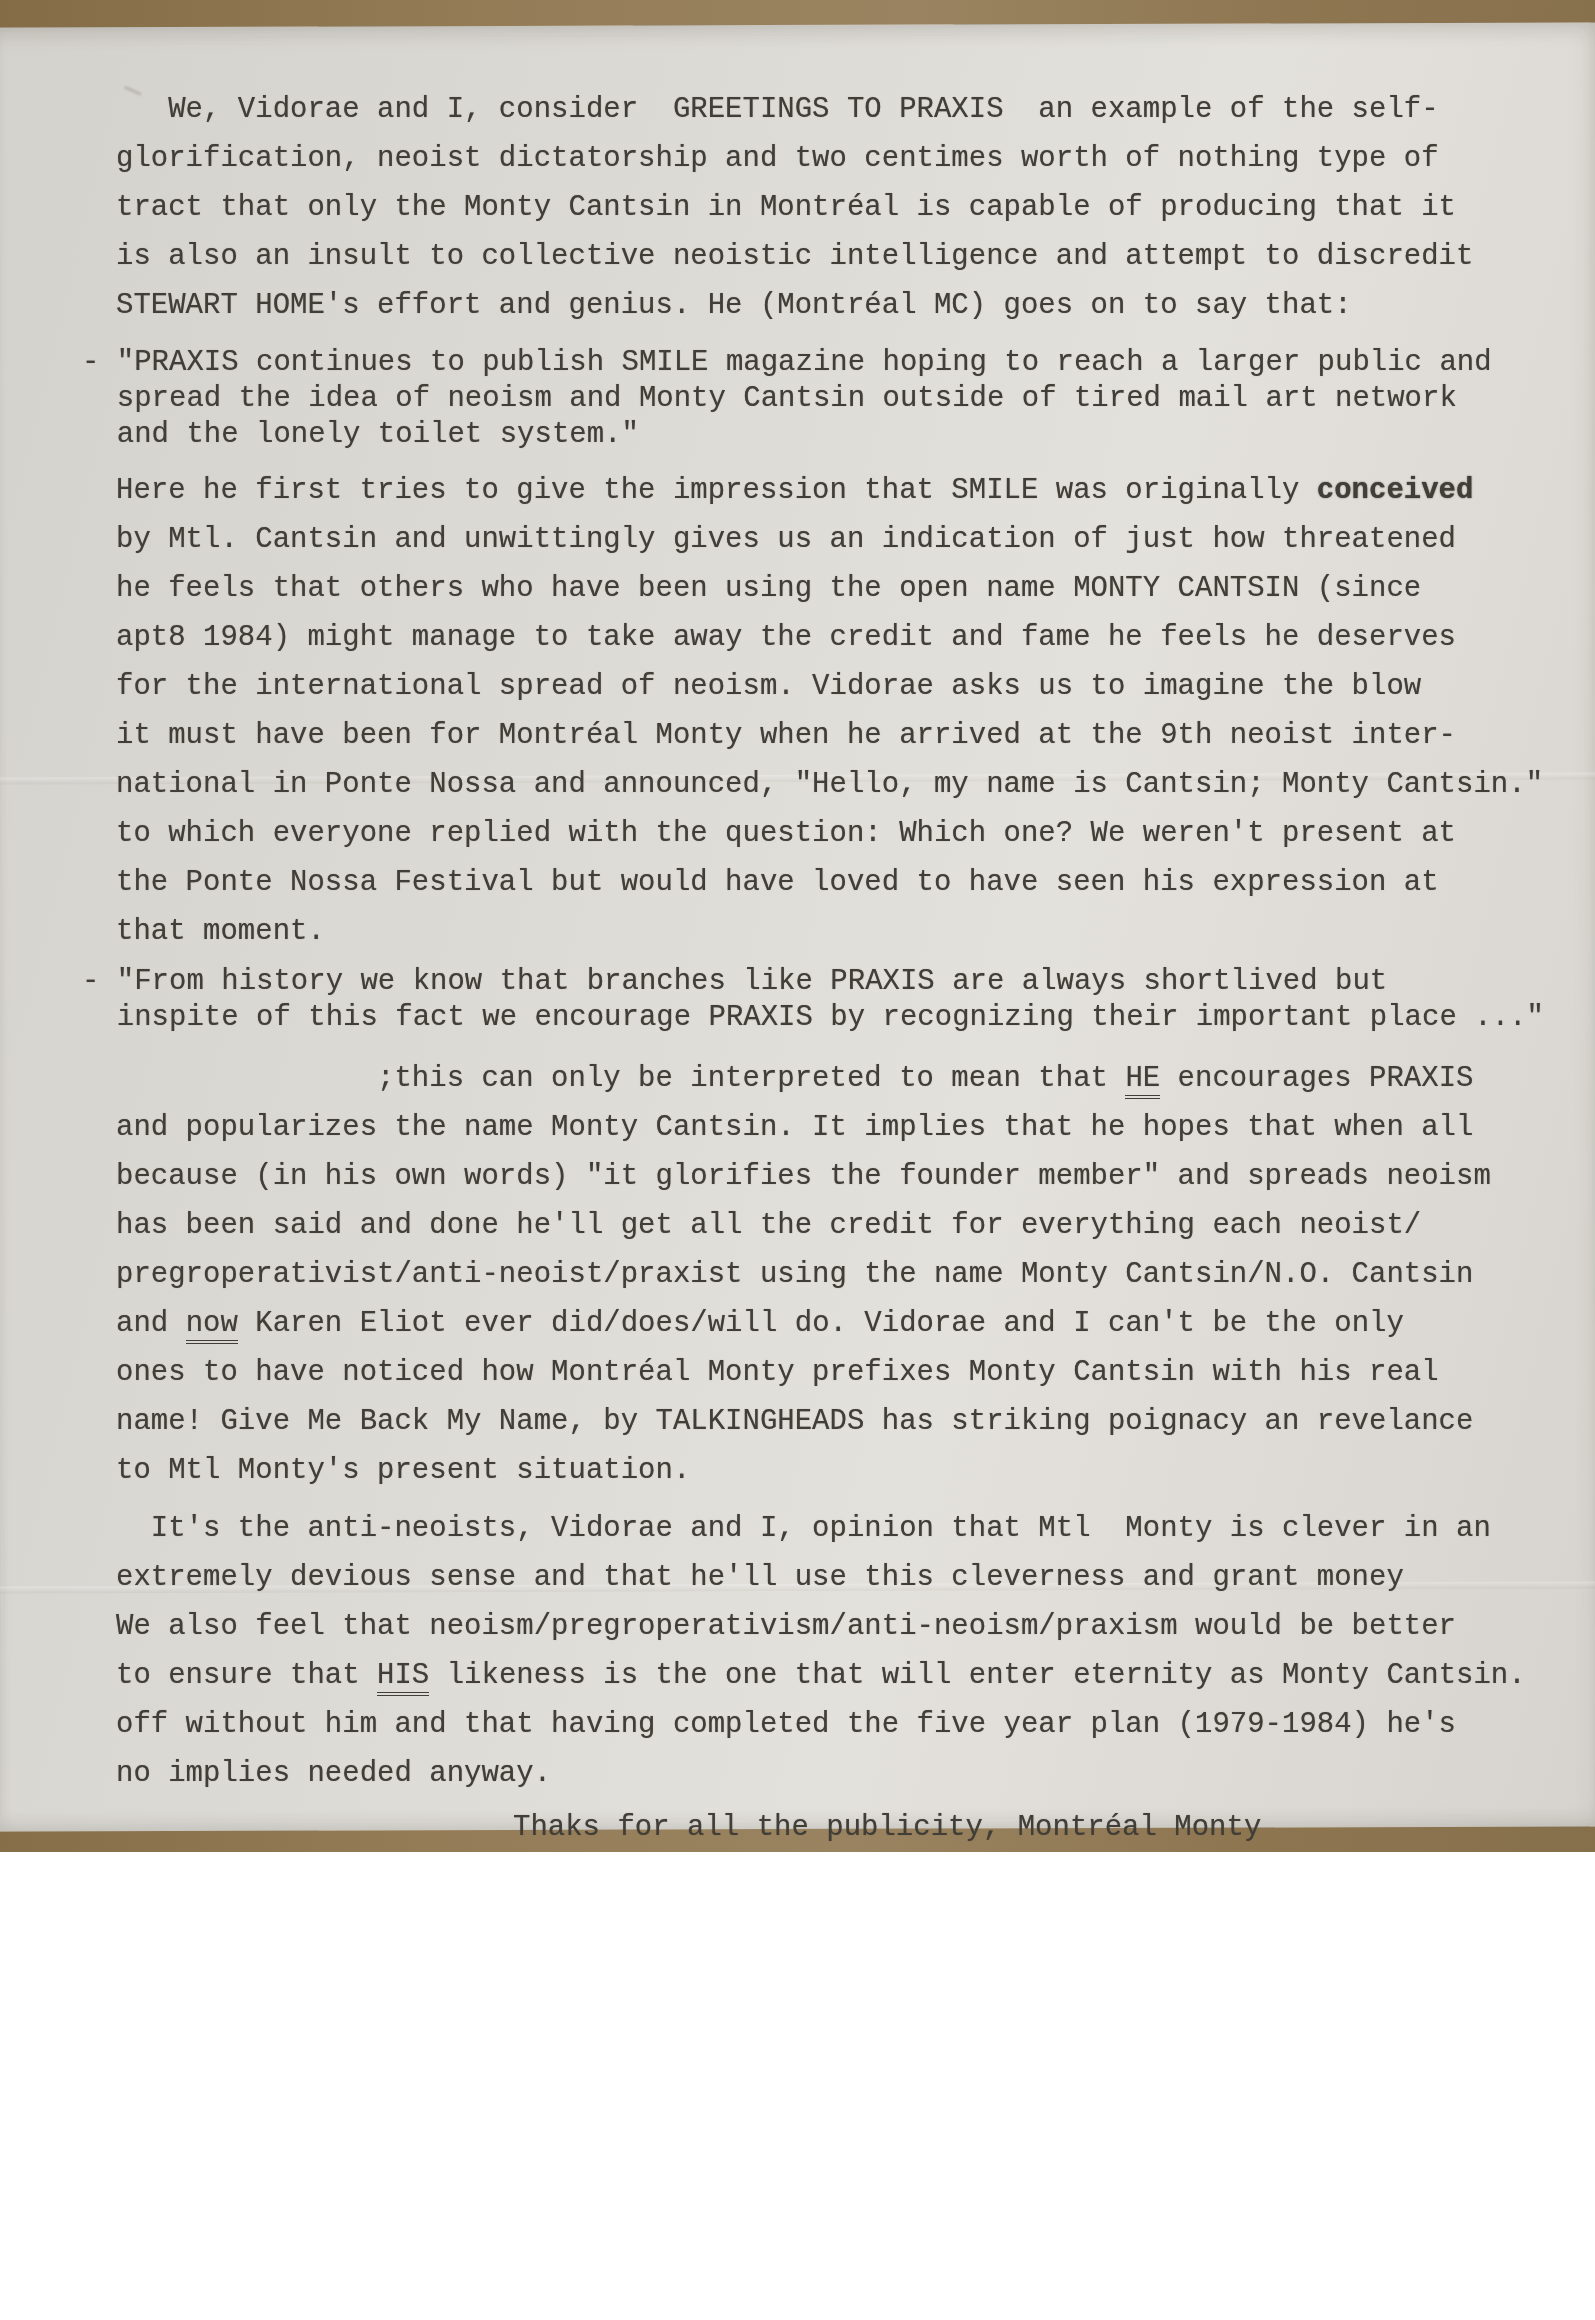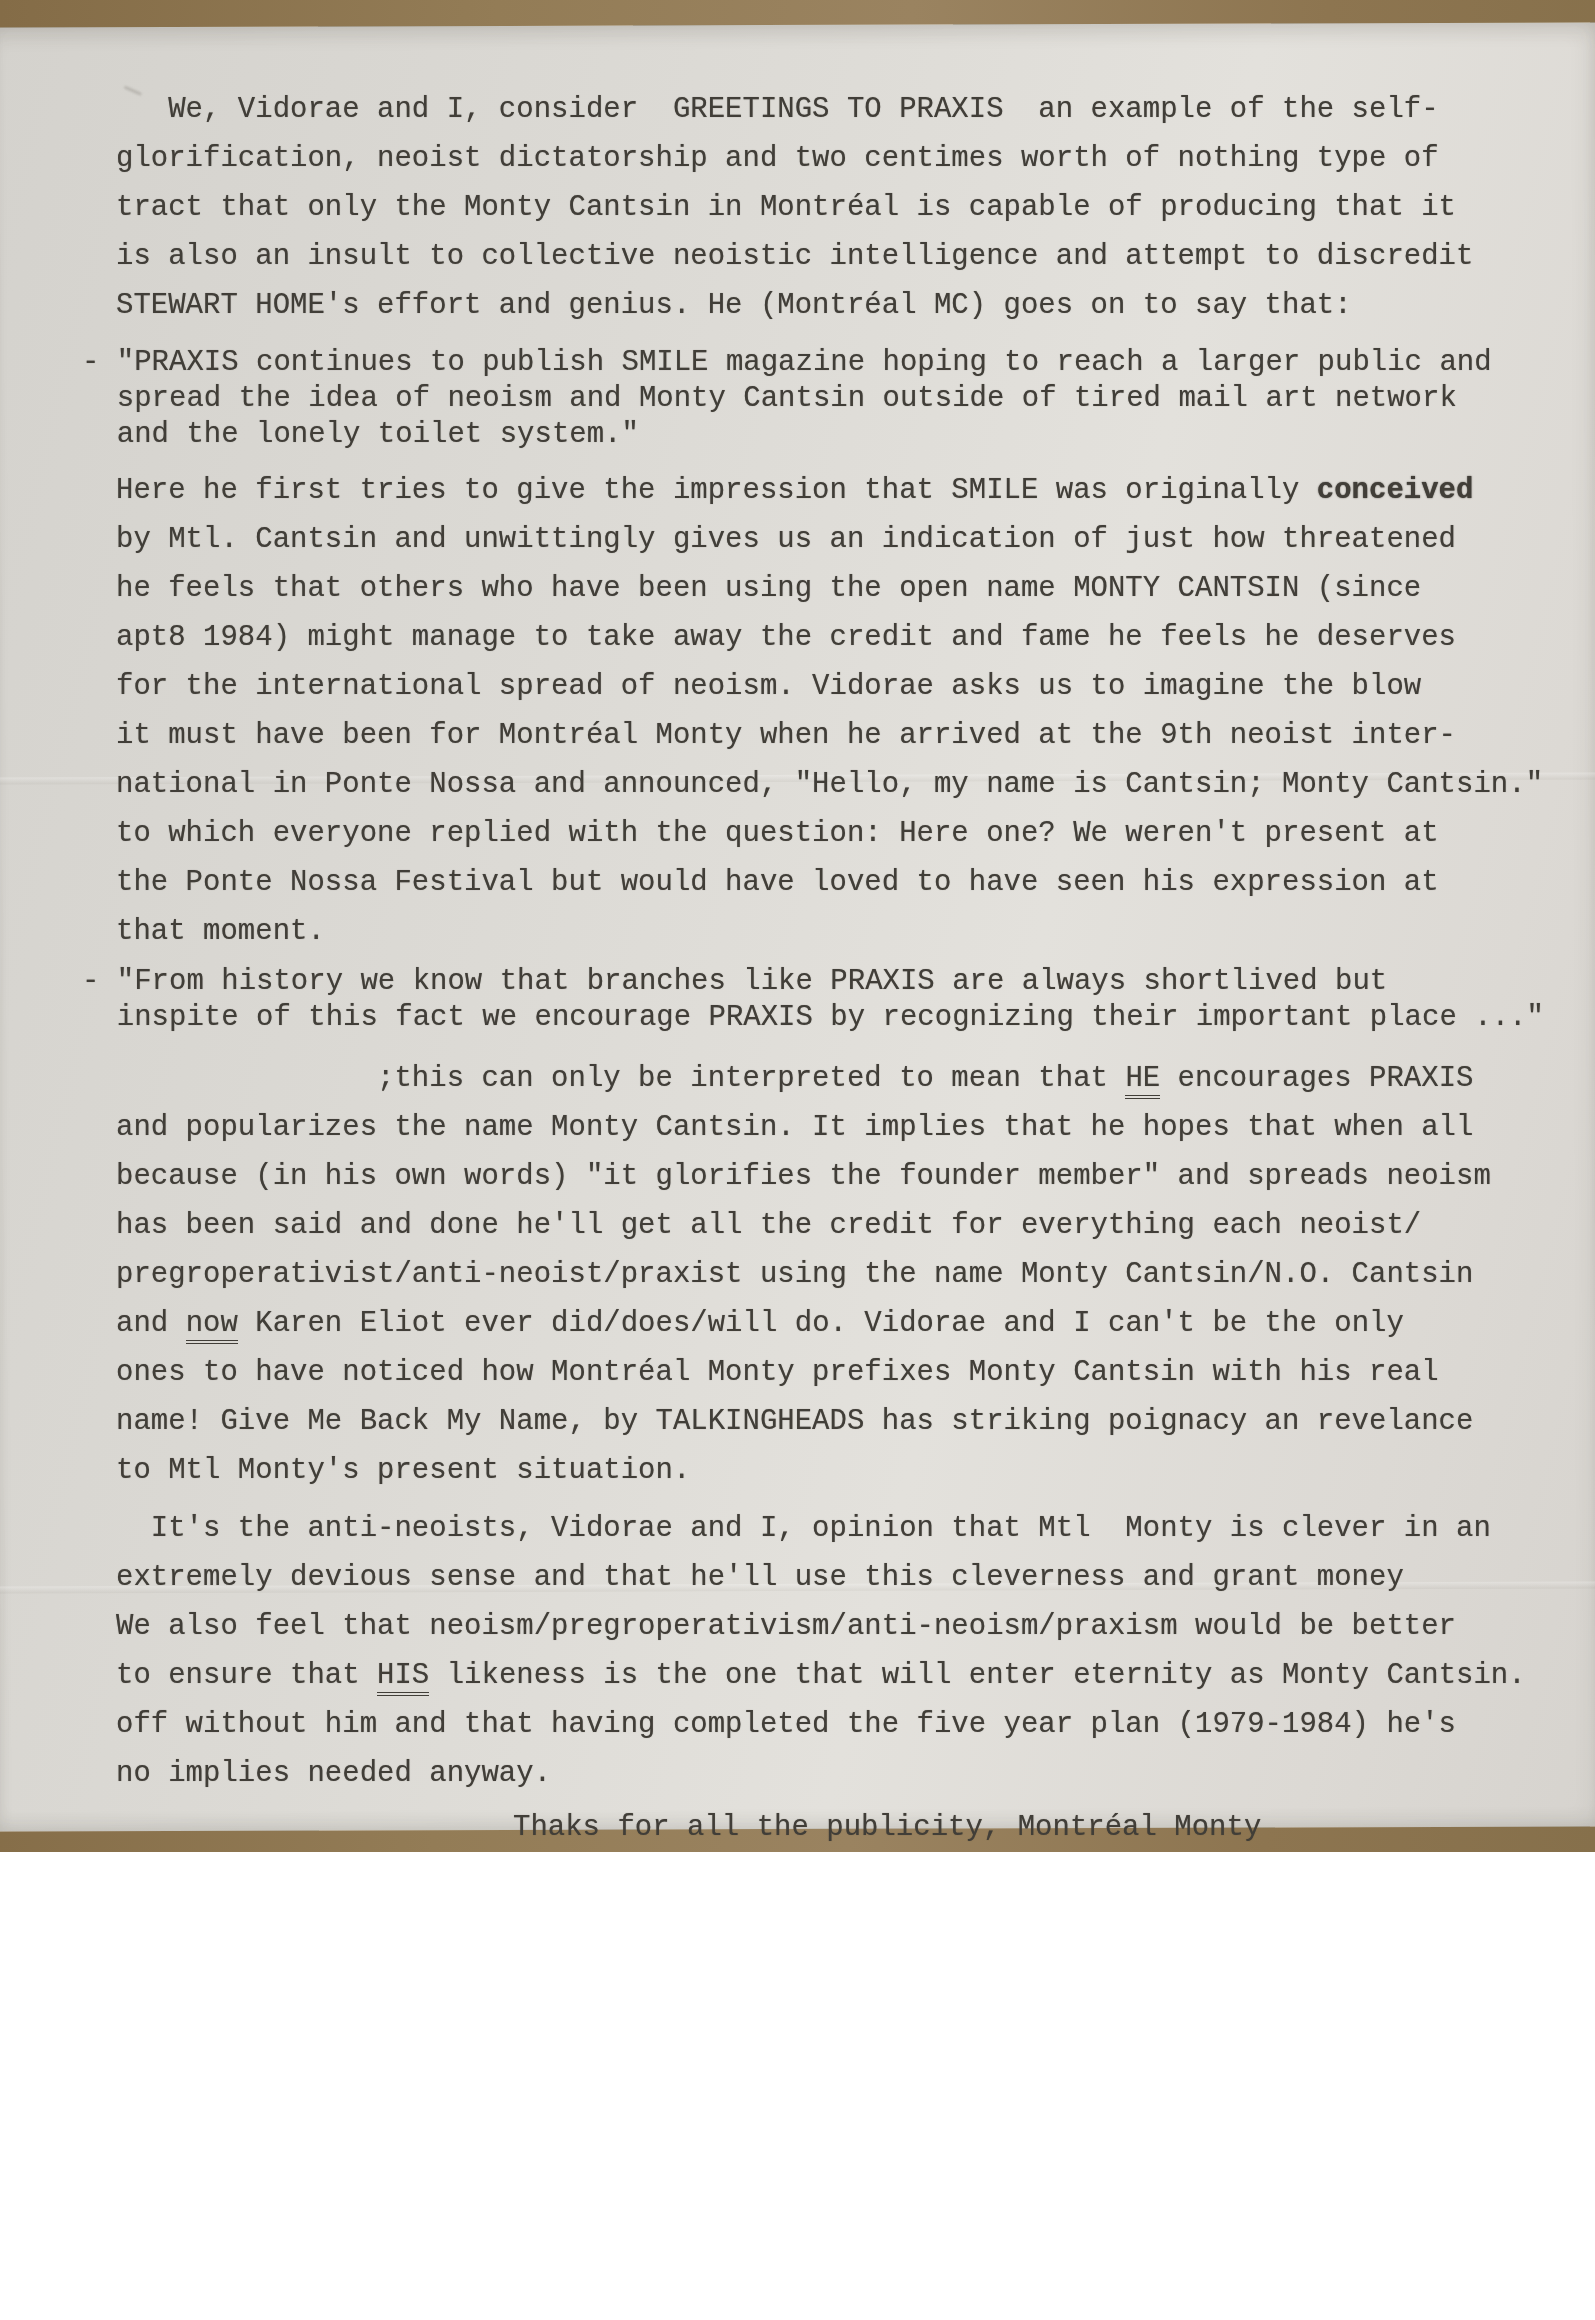--- a/index.html
+++ b/index.html
@@ -82,21 +82,21 @@
     </div>
 
     <div class="block p2">
       <div class="line"><span>Here he first tries to give the impression that SMILE was originally </span><span class="bold">conceived</span></div>
       <div class="line">by Mtl. Cantsin and unwittingly gives us an indication of just how threatened</div>
       <div class="line">he feels that others who have been using the open name MONTY CANTSIN (since</div>
       <div class="line">apt8 1984) might manage to take away the credit and fame he feels he deserves</div>
       <div class="line">for the international spread of neoism. Vidorae asks us to imagine the blow</div>
       <div class="line">it must have been for Montréal Monty when he arrived at the 9th neoist inter-</div>
       <div class="line">national in Ponte Nossa and announced, "Hello, my name is Cantsin; Monty Cantsin."</div>
-      <div class="line">to which everyone replied with the question: Here one? We weren't present at</div>
+      <div class="line">to which everyone replied with the question: Which one? We weren't present at</div>
       <div class="line">the Ponte Nossa Festival but would have loved to have seen his expression at</div>
       <div class="line">that moment.</div>
     </div>
 
 
     <div class="block quote q2">
       <div class="line">- "From history we know that branches like PRAXIS are always shortlived but</div>
       <div class="line">  inspite of this fact we encourage PRAXIS by recognizing their important place ..."</div>
     </div>
 

